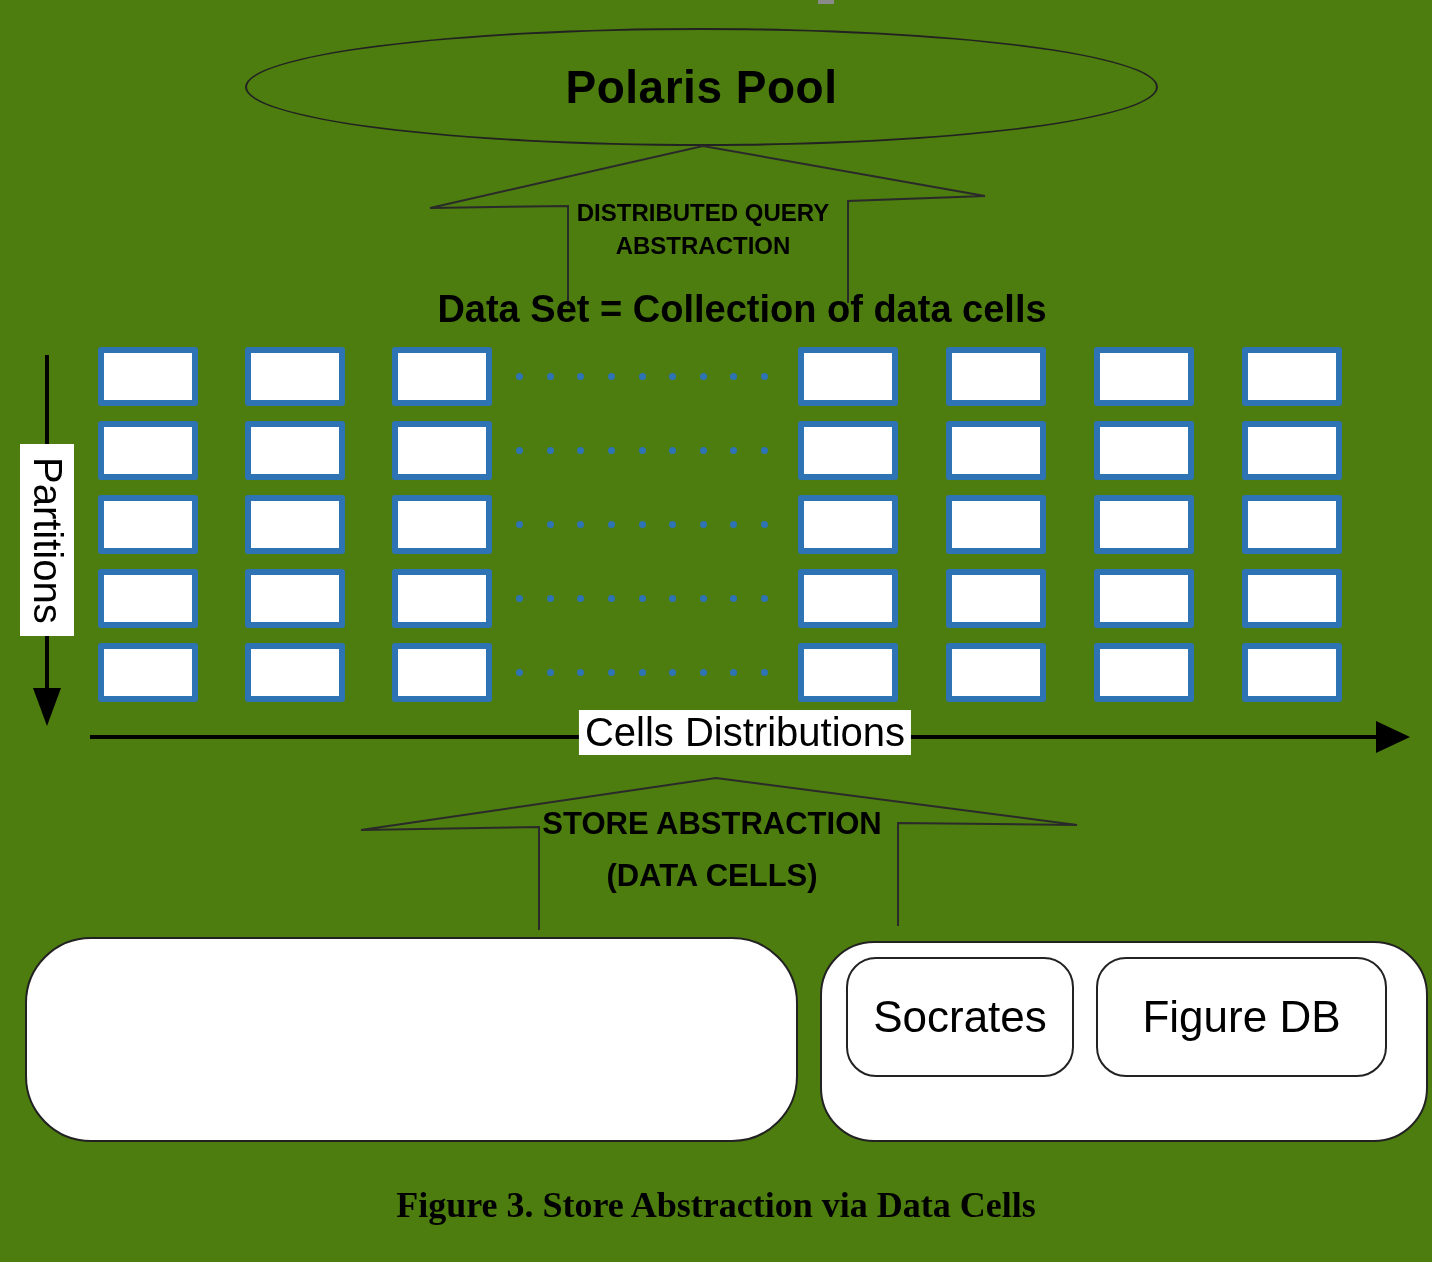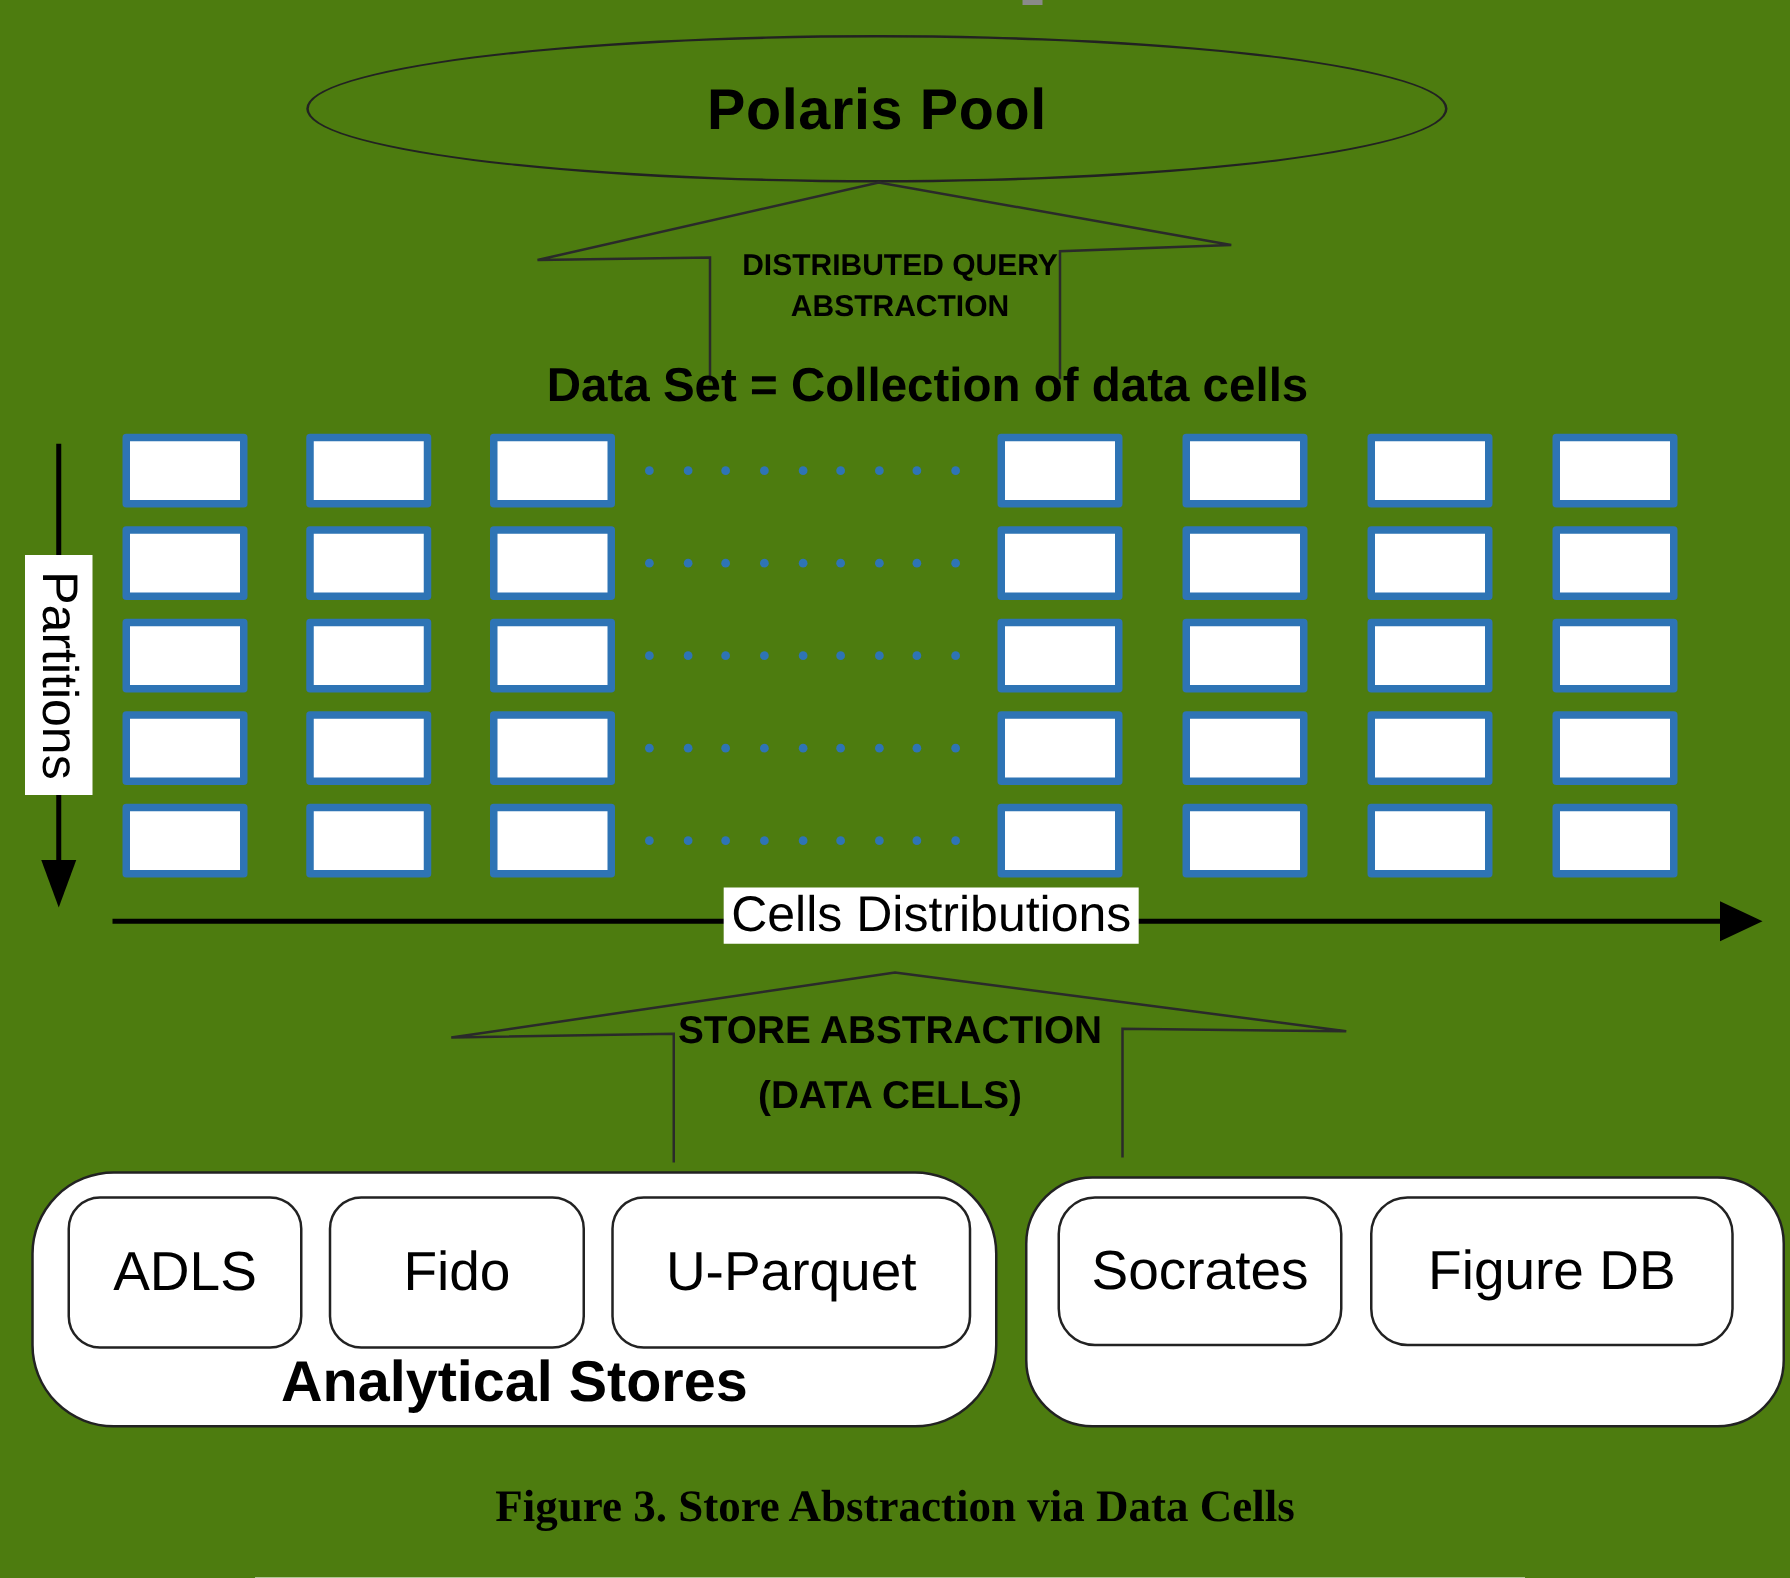--- a/index.html
+++ b/index.html
@@ -25,21 +25,21 @@
     box-sizing: border-box;
   }
   #polaris-ellipse .node-text {
     font-size: 46px; font-weight: 700; letter-spacing: 0.5px;
   }
   
   #overlay-svg { position: absolute; left: 0; top: 0; }
 
   
   #query-arrow-label {
-    position: absolute; left: 720px; top: 196px; transform: translateX(-50%);
+    position: absolute; left: 703px; top: 196px; transform: translateX(-50%);
     text-align: center; font-size: 24px; font-weight: 700; line-height: 1.38;
     white-space: nowrap;
   }
   #store-arrow-label {
     position: absolute; left: 712px; top: 806px; transform: translateX(-50%);
     text-align: center; font-size: 31px; font-weight: 700;
     white-space: nowrap;
   }
   #store-arrow-label .arrow-line2 { margin-top: 16px; }
 
@@ -246,26 +246,20 @@
 
   <div id="partitions-label">Partitions</div>
   <div id="hash-label">Cells Distributions</div>
 
   <div id="store-arrow-label">
     <div class="arrow-line1">STORE ABSTRACTION</div>
     <div class="arrow-line2">(DATA CELLS)</div>
   </div>
 
   <div id="analytical-group" class="store-group">
-    <div class="store-items">
-      <div id="box-adls" class="store-box">ADLS</div>
-      <div id="box-fido" class="store-box">Fido</div>
-      <div id="box-uparquet" class="store-box">U-Parquet</div>
-    </div>
-    <div class="store-group-label">Analytical Stores</div>
   </div>
 
   <div id="transactional-group" class="store-group">
     <div class="store-items">
       <div id="box-socrates" class="store-box">Socrates</div>
       <div id="box-cosmos" class="store-box">Figure DB</div>
     </div>
   </div>
 
   <div id="figure-caption">Figure 3. Store Abstraction via Data Cells</div>

